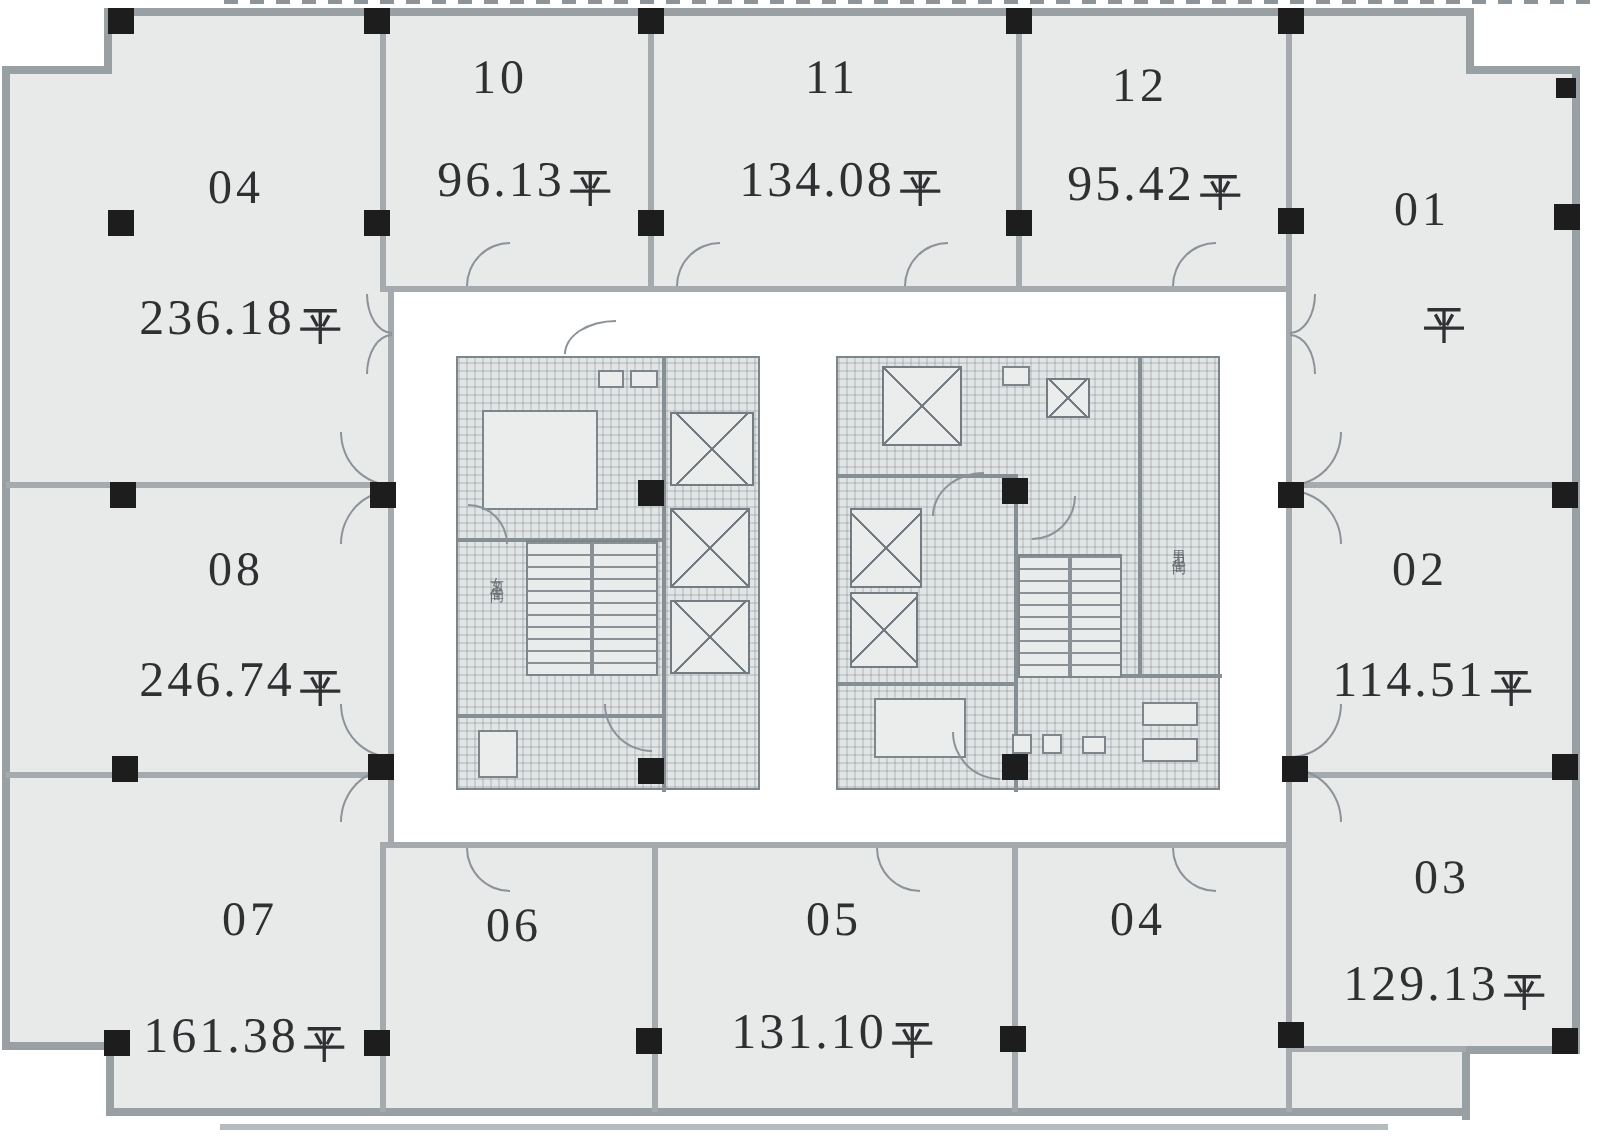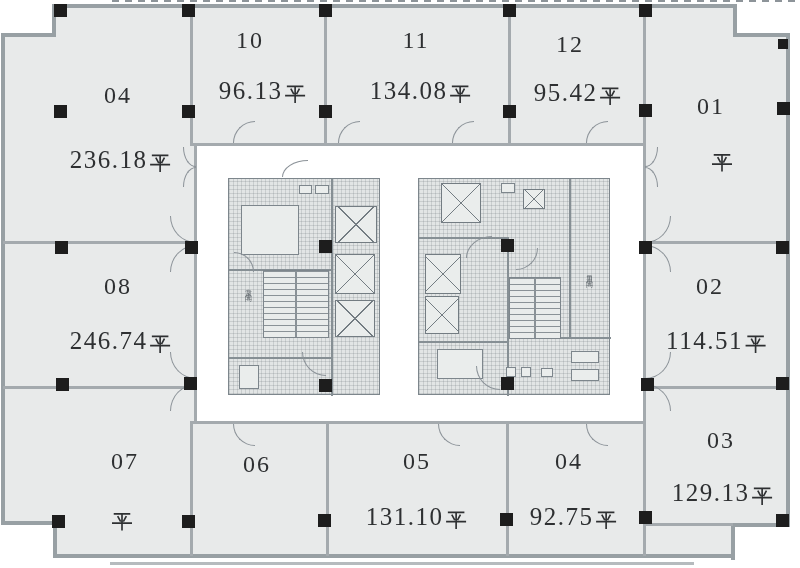--- a/index.html
+++ b/index.html
@@ -222,36 +222,31 @@
         <path d="M3.5 5 H20.5 M7.5 8.5 L10 13 M16.5 8.5 L14 13 M1.5 15.5 H22.5 M12 5.5 V23" stroke="#2e3032" stroke-width="1.9" fill="none" stroke-linecap="square"></path>
       </svg>
   </div>
   <div class="area" style="left:716px;top:341px">
     <span>114.51</span>
     <svg width="21" height="23" viewBox="0 0 24 24">
         <path d="M3.5 5 H20.5 M7.5 8.5 L10 13 M16.5 8.5 L14 13 M1.5 15.5 H22.5 M12 5.5 V23" stroke="#2e3032" stroke-width="1.9" fill="none" stroke-linecap="square"></path>
       </svg>
   </div>
   <div class="area" style="left:122px;top:519px">
+    <span>161.38</span>
     <svg width="21" height="23" viewBox="0 0 24 24">
         <path d="M3.5 5 H20.5 M7.5 8.5 L10 13 M16.5 8.5 L14 13 M1.5 15.5 H22.5 M12 5.5 V23" stroke="#2e3032" stroke-width="1.9" fill="none" stroke-linecap="square"></path>
       </svg>
   </div>
   <div class="area" style="left:416px;top:517px">
     <span>131.10</span>
     <svg width="21" height="23" viewBox="0 0 24 24">
         <path d="M3.5 5 H20.5 M7.5 8.5 L10 13 M16.5 8.5 L14 13 M1.5 15.5 H22.5 M12 5.5 V23" stroke="#2e3032" stroke-width="1.9" fill="none" stroke-linecap="square"></path>
       </svg>
   </div>
-  <div class="area" style="left:573px;top:517px">
-    <span>92.75</span>
-    <svg width="21" height="23" viewBox="0 0 24 24">
-        <path d="M3.5 5 H20.5 M7.5 8.5 L10 13 M16.5 8.5 L14 13 M1.5 15.5 H22.5 M12 5.5 V23" stroke="#2e3032" stroke-width="1.9" fill="none" stroke-linecap="square"></path>
-      </svg>
-  </div>
   <div class="area" style="left:722px;top:493px">
     <span>129.13</span>
     <svg width="21" height="23" viewBox="0 0 24 24">
         <path d="M3.5 5 H20.5 M7.5 8.5 L10 13 M16.5 8.5 L14 13 M1.5 15.5 H22.5 M12 5.5 V23" stroke="#2e3032" stroke-width="1.9" fill="none" stroke-linecap="square"></path>
       </svg>
   </div>
 
 </div>
 
 </body></html>

